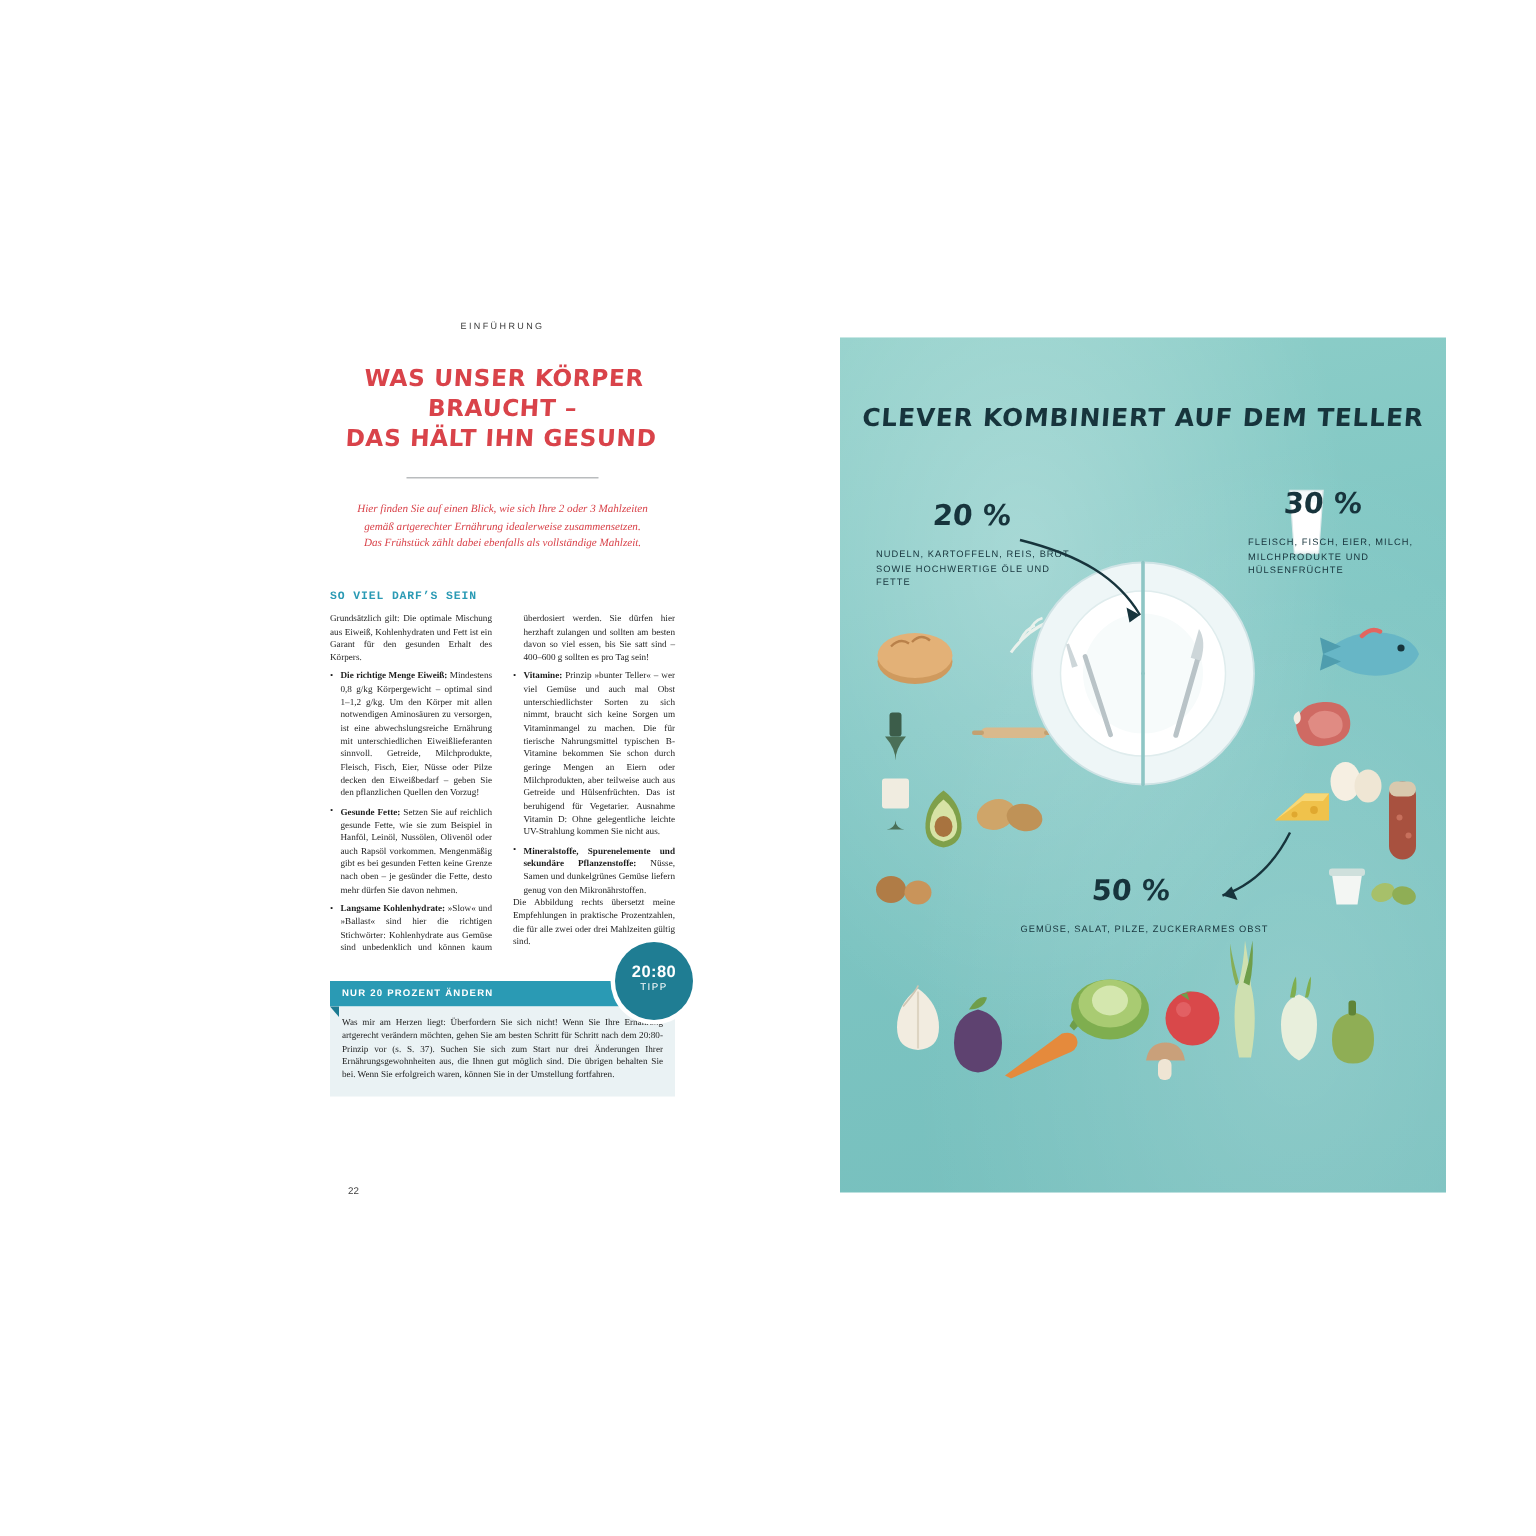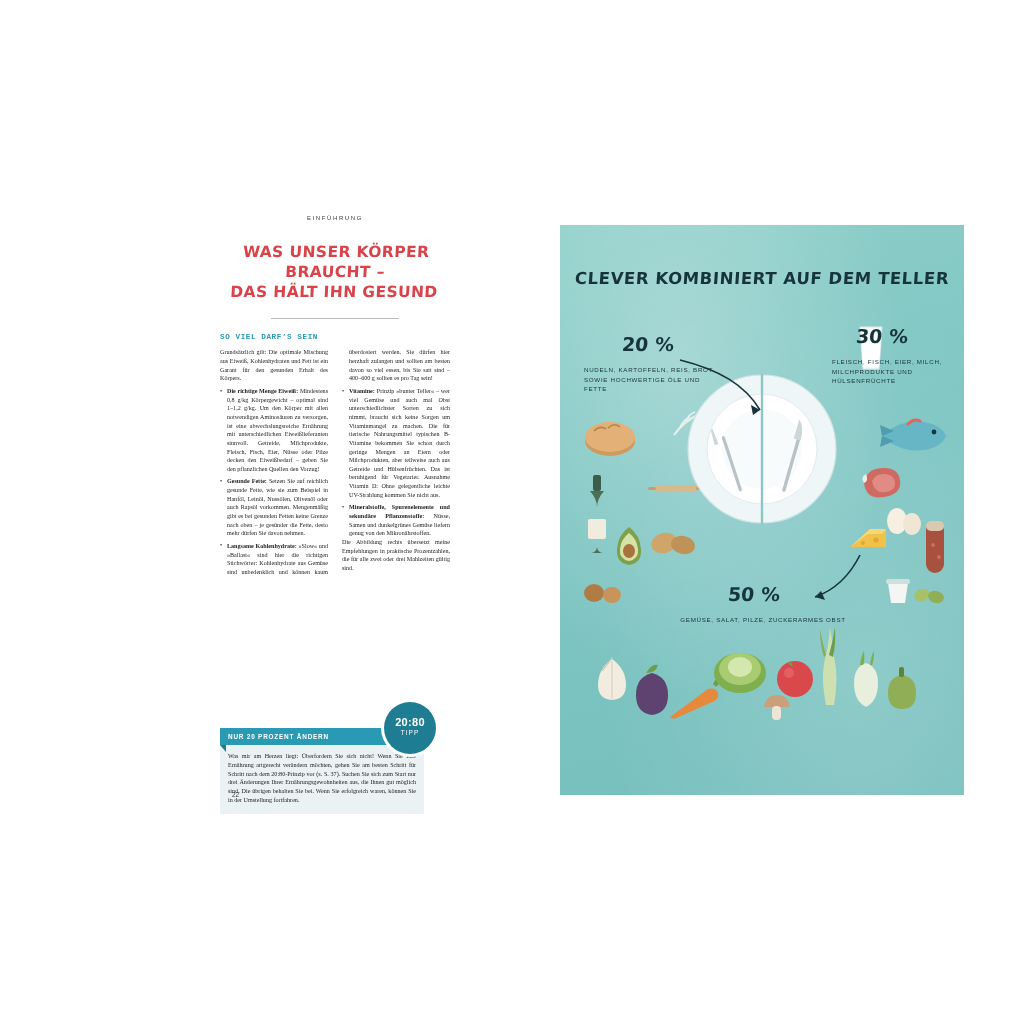--- a/index.html
+++ b/index.html
@@ -93,22 +93,22 @@
     position: absolute;
     left: 0;
     top: -0.5px;
   }
   .bullets b { font-weight: bold; }
 
   
   .tipbox {
     position: absolute;
     left: 220px;
-    top: 728px;
-    width: 204px;
+    top: 654px;
+    width: 230px;
   }
   .tipbox-head {
     background: #2a9ab4;
     color: #ffffff;
     font-family: "Liberation Sans", sans-serif;
     font-weight: bold;
     font-size: 6.4px;
     letter-spacing: 0.8px;
     padding: 5px 8px;
   }
@@ -241,20 +241,25 @@
 
     <div class="eyebrow">EINFÜHRUNG</div>
 
     <div class="headline">
       <span>WAS UNSER KÖRPER BRAUCHT –</span>
       <span class="l2">DAS HÄLT IHN GESUND</span>
     </div>
 
     <div class="rule"></div>
 
+    <div class="standfirst">
+      <span class="sf-line">Hier finden Sie auf einen Blick, wie sich Ihre 2 oder 3 Mahlzeiten</span>
+      <span class="sf-line">gemäß artgerechter Ernährung idealerweise zusammensetzen.</span>
+      <span class="sf-line">Das Frühstück zählt dabei ebenfalls als vollständige Mahlzeit.</span>
+    </div>
 
     <div class="sect-title">SO VIEL DARF’S SEIN</div>
 
     <div class="cols">
       <p>Grundsätzlich gilt: Die optimale Mischung aus Eiweiß, Kohlenhydraten und Fett ist ein Garant für den gesunden Erhalt des Körpers.</p>
       <ul class="bullets">
         <li><b>Die richtige Menge Eiweiß:</b><span> Mindestens 0,8 g/kg Körpergewicht – optimal sind 1–1,2 g/kg. Um den Körper mit allen notwendigen Aminosäuren zu versorgen, ist eine abwechslungsreiche Ernährung mit unterschiedlichen Eiweißlieferanten sinnvoll. Getreide, Milchprodukte, Fleisch, Fisch, Eier, Nüsse oder Pilze decken den Eiweißbedarf – geben Sie den pflanzlichen Quellen den Vorzug!</span></li>
         <li><b>Gesunde Fette:</b><span> Setzen Sie auf reichlich gesunde Fette, wie sie zum Beispiel in Hanföl, Leinöl, Nussölen, Olivenöl oder auch Rapsöl vorkommen. Mengenmäßig gibt es bei gesunden Fetten keine Grenze nach oben – je gesünder die Fette, desto mehr dürfen Sie davon nehmen.</span></li>
         <li><b>Langsame Kohlenhydrate:</b><span> »Slow« und »Ballast« sind hier die richtigen Stichwörter: Kohlenhydrate aus Gemüse sind unbedenklich und können kaum überdosiert werden. Sie dürfen hier herzhaft zulangen und sollten am besten davon so viel essen, bis Sie satt sind – 400–600 g sollten es pro Tag sein!</span></li>
         <li><b>Vitamine:</b><span> Prinzip »bunter Teller« – wer viel Gemüse und auch mal Obst unterschiedlichster Sorten zu sich nimmt, braucht sich keine Sorgen um Vitaminmangel zu machen. Die für tierische Nahrungsmittel typischen B-Vitamine bekommen Sie schon durch geringe Mengen an Eiern oder Milchprodukten, aber teilweise auch aus Getreide und Hülsenfrüchten. Das ist beruhigend für Vegetarier. Ausnahme Vitamin D: Ohne gelegentliche leichte UV-Strahlung kommen Sie nicht aus.</span></li>

